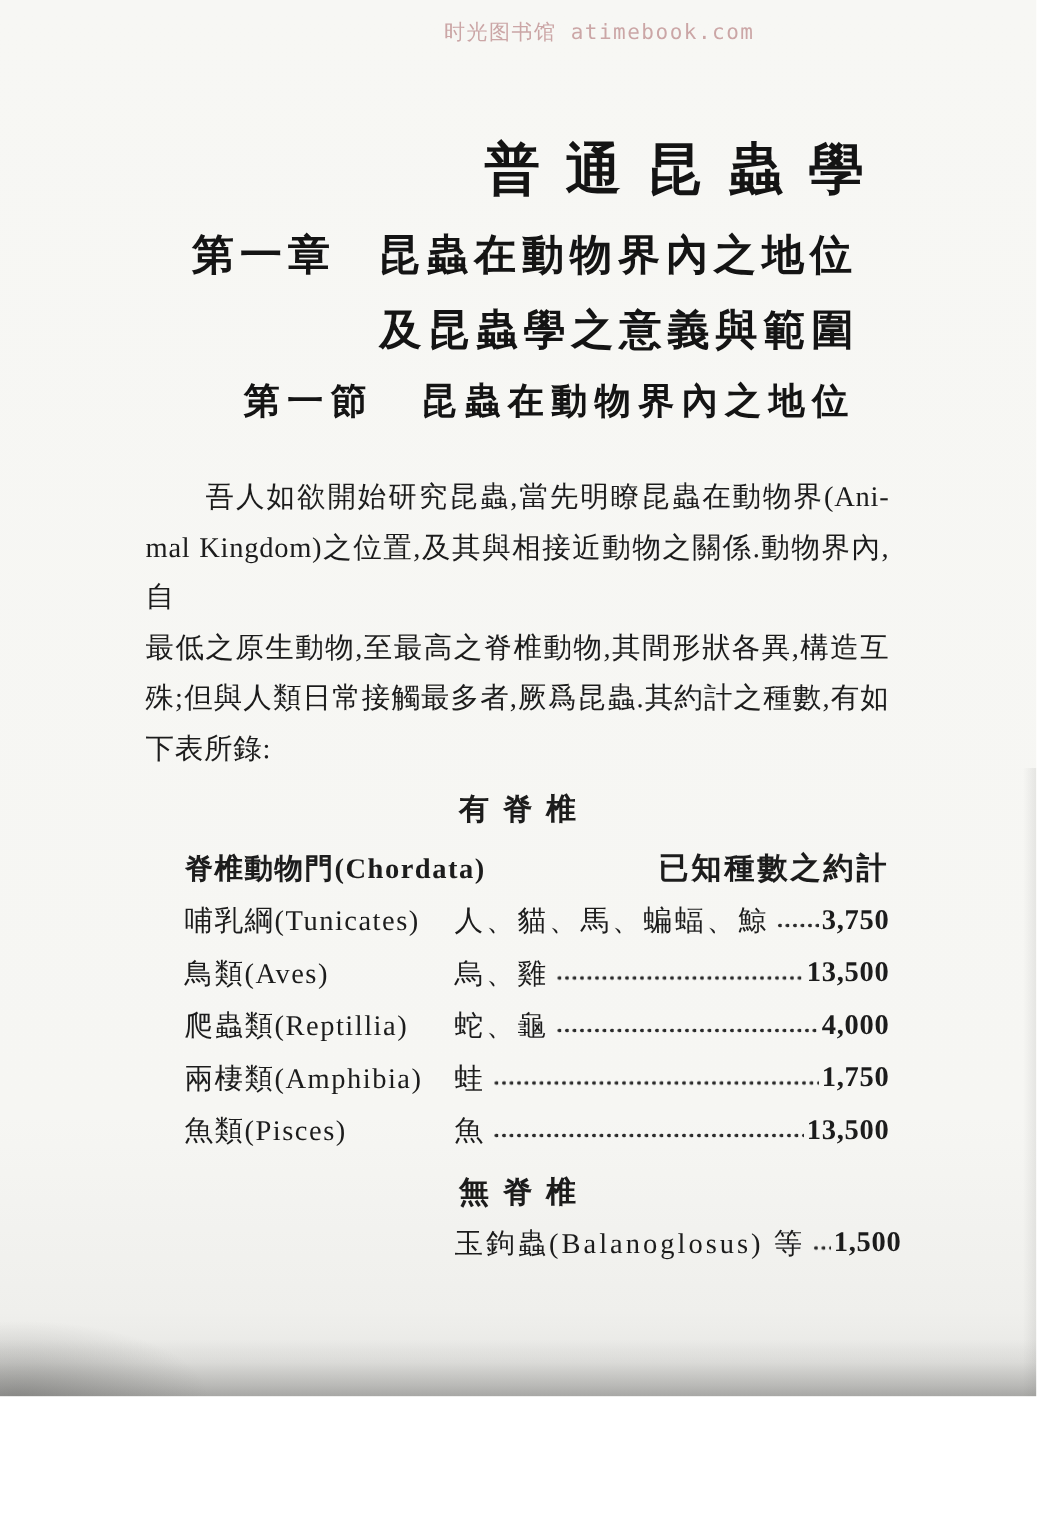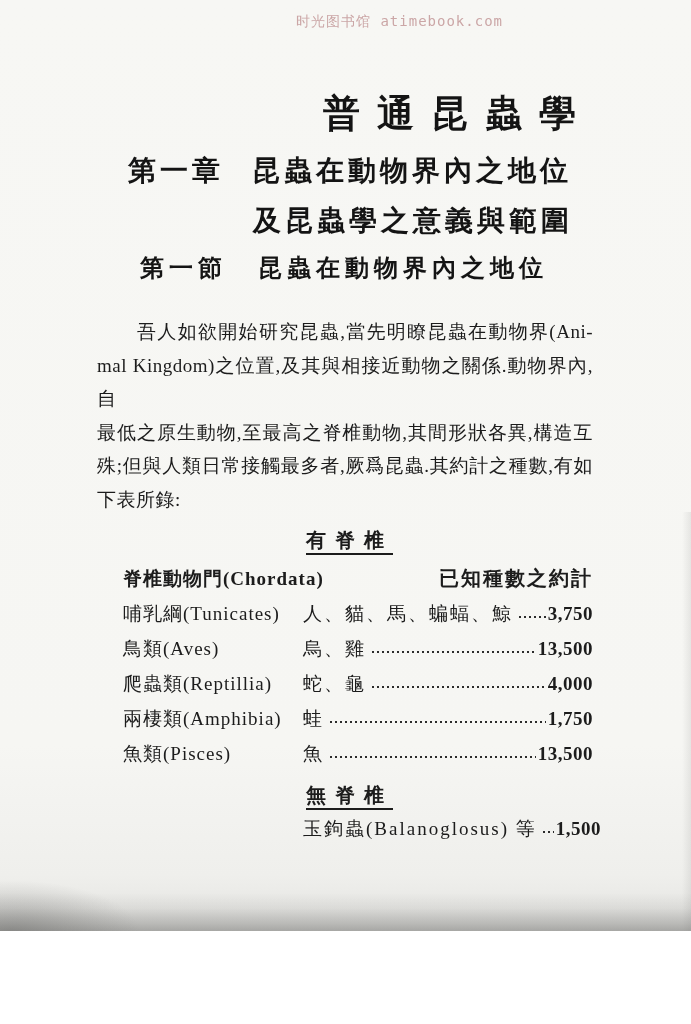--- a/index.html
+++ b/index.html
@@ -47,41 +47,41 @@
   }
   .chapter-label { margin-right:28px; }
   .chapter-line2 {
     margin-top:14px; padding-left:156px;
     font-size:28px; font-weight:700; letter-spacing:4px; line-height:36px;
     white-space:nowrap; color:#141414;
   }
   .section-line {
     margin-top:14px; padding-left:43px;
     font-size:24px; font-weight:700; letter-spacing:5px; line-height:31px;
-    white-space:nowrap; color:#141414;
+    white-space:nowrap; color:#141414;text-align:center;
   }
   .section-label { margin-right:31px; }
 
   .paragraph { margin-top:31px; font-size:19px; line-height:33.5px; letter-spacing:0.5px; }
   .p-line { text-align:justify; text-align-last:justify; }
   .p-line.first { text-indent:40px; }
   .p-line.last { text-align-last:left; }
 
   .table-block { margin-top:8px; font-size:19px; }
   .table-caption {
     text-align:center; font-size:21px; font-weight:700; letter-spacing:6px;
     line-height:27px; white-space:nowrap;
   }
   .caption-label { margin-right:32px; }
   .group-heading {
     margin-top:11px; text-align:center; font-size:20px; font-weight:700;
     letter-spacing:9px; line-height:27px;
   }
   .group-heading .u {
-    text-decoration:underline; text-underline-offset:6px; text-decoration-thickness:2px;
+    text-underline-offset:6px; text-decoration-thickness:2px;
     padding-left:9px;
   }
   .t-rows { padding-left:26px; }
   .t-rows.first-group { margin-top:7px; }
   .t-rows.second-group { margin-top:2px; }
   .t-row { display:flex; align-items:center; height:35px; }
   .t-left { width:180px; flex-shrink:0; letter-spacing:1px; white-space:nowrap; }
   .t-left.hd, .t-right-hd { font-weight:700; }
   .t-right { flex:1; display:flex; align-items:center; min-width:0; }
   .t-right-hd { margin-left:auto; font-size:20px; letter-spacing:2px; white-space:nowrap; }

